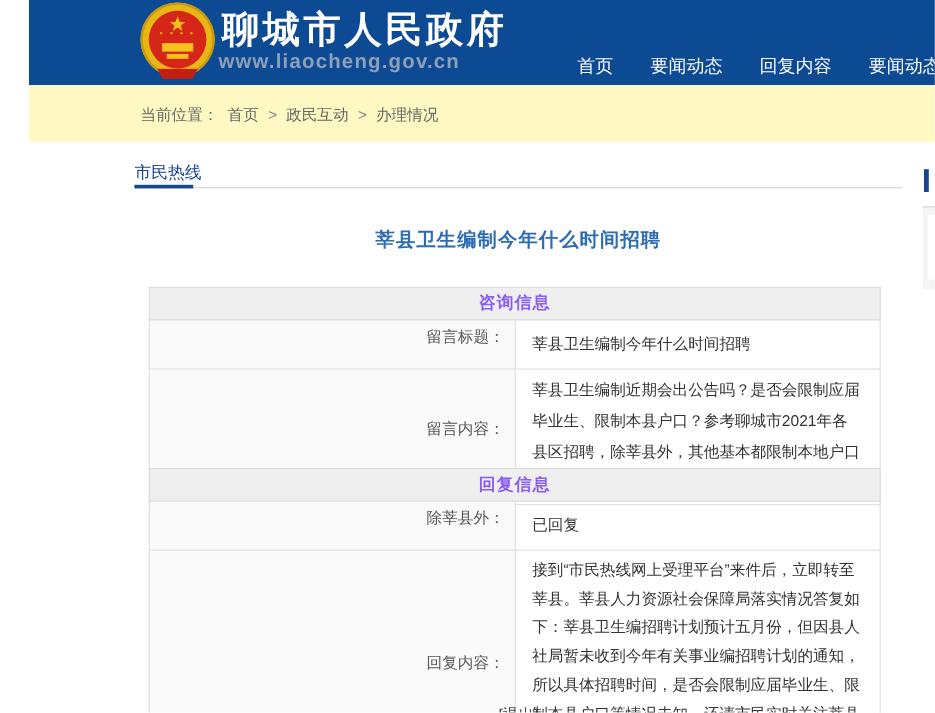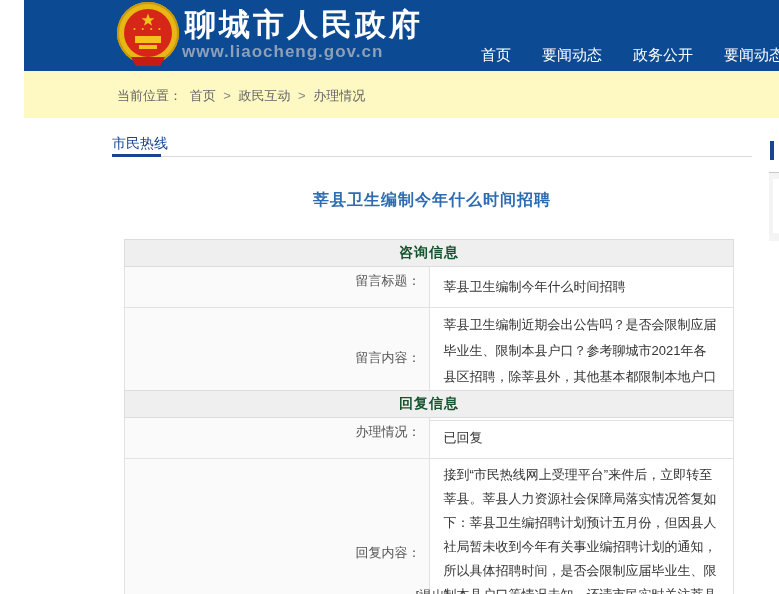--- a/index.html
+++ b/index.html
@@ -35,21 +35,21 @@
   .tab-line { position:absolute; left:88px; top:156px; width:640px; height:1px; background:#d9d9d9; }
   .tab-underline { position:absolute; left:88px; top:154px; width:49px; height:3px; background:#17458f; }
 
   
   .page-title { position:absolute; left:88px; top:190px; width:640px; text-align:center; font-size:16px; font-weight:bold; color:#2e6cb2; letter-spacing:1px; }
 
   
   .info-table { position:absolute; left:100px; width:610px; border-collapse:collapse; font-size:13px; table-layout:fixed; }
   .info-table.t1 { top:239px; }
   .info-table.t2 { top:390px; }
-  .info-table th { height:27px; background:#efefef; border:1px solid #dcdcdc; font-weight:bold; font-size:14px; color:#14532d; text-align:center; letter-spacing:1px; }
+  .info-table th { height:27px; background:#efefef; border:1px solid #dcdcdc; font-weight:bold; font-size:14px; color:#8b5cf6; text-align:center; letter-spacing:1px; }
   .info-table td { border:1px solid #e2e2e2; }
   td.cell-label { width:100px; background:#fafafa; text-align:right; padding:5px 8px 17px 0; color:#555; vertical-align:middle; height:29px; }
   td.cell-value { padding:4px 16px 4px 14px; color:#333; line-height:26px; vertical-align:middle; }
   .t2 td.cell-value.long { line-height:24px; }
 
   
   .side-panel { position:absolute; left:745px; top:131px; width:34px; height:110px; }
   .side-title-bar { position:absolute; left:1px; top:10px; width:4px; height:19px; background:#17458f; }
   .side-title { position:absolute; left:14px; top:12px; font-size:14px; color:#333; white-space:nowrap; }
   .side-divider { position:absolute; left:0; top:41px; width:34px; height:1px; background:#c9c9c9; }
@@ -77,21 +77,21 @@
           <div class="emblem-gate2"></div>
         </div>
       </div>
       <div class="emblem-ribbon"></div>
     </div>
     <div class="site-name">聊城市人民政府</div>
     <div class="site-url">www.liaocheng.gov.cn</div>
     <div class="main-nav">
       <span class="nav-item">首页</span>
       <span class="nav-item">要闻动态</span>
-      <span class="nav-item">政务公开</span>
+      <span class="nav-item">回复内容</span>
       <span class="nav-item">要闻动态</span>
     </div>
     <div class="nav-more"></div>
   </div>
 
   <div class="crumb-bar">
     <div class="crumb-text">
       <span>当前位置：</span>
       <span class="crumb-link">首页</span>
       <span class="crumb-sep">&gt;</span>
@@ -123,21 +123,21 @@
     </tr>
   </tbody>
     </table>
 
   <table class="info-table t2">
     <tbody>
         <tr>
       <th colspan="2">回复信息</th>
     </tr>
     <tr>
-      <td class="cell-label">办理情况：</td>
+      <td class="cell-label">除莘县外：</td>
       <td class="cell-value">已回复</td>
     </tr>
     <tr>
       <td class="cell-label">回复内容：</td>
       <td class="cell-value long">接到“市民热线网上受理平台”来件后，立即转至莘县。莘县人力资源社会保障局落实情况答复如下：莘县卫生编招聘计划预计五月份，但因县人社局暂未收到今年有关事业编招聘计划的通知，所以具体招聘时间，是否会限制应届毕业生、限制本县户口等情况未知。还请市民实时关注莘县人民政府网站, 若有最新招聘计划，会第一时间在莘县人民政府网站发布。</td>
     </tr>
   </tbody>
     </table>
 
   <div class="side-panel">

